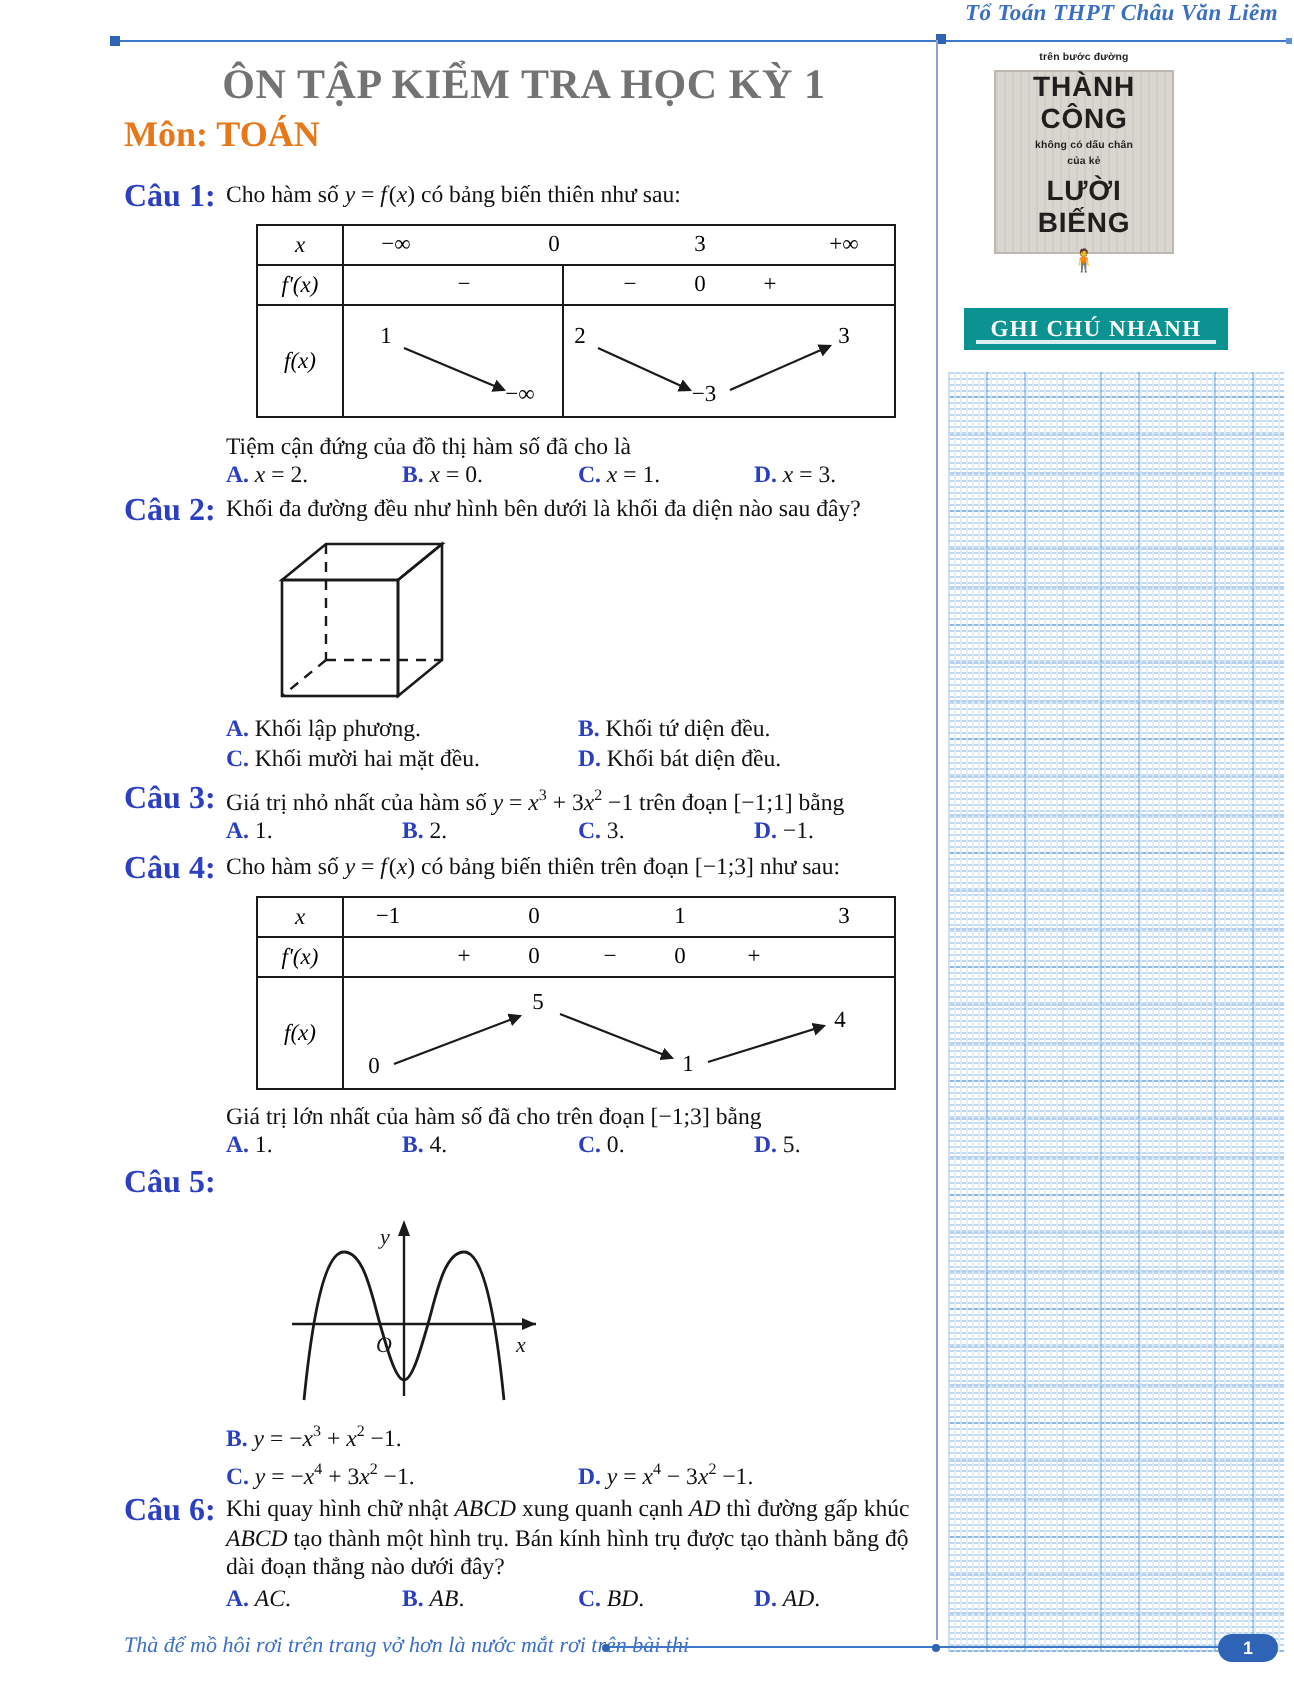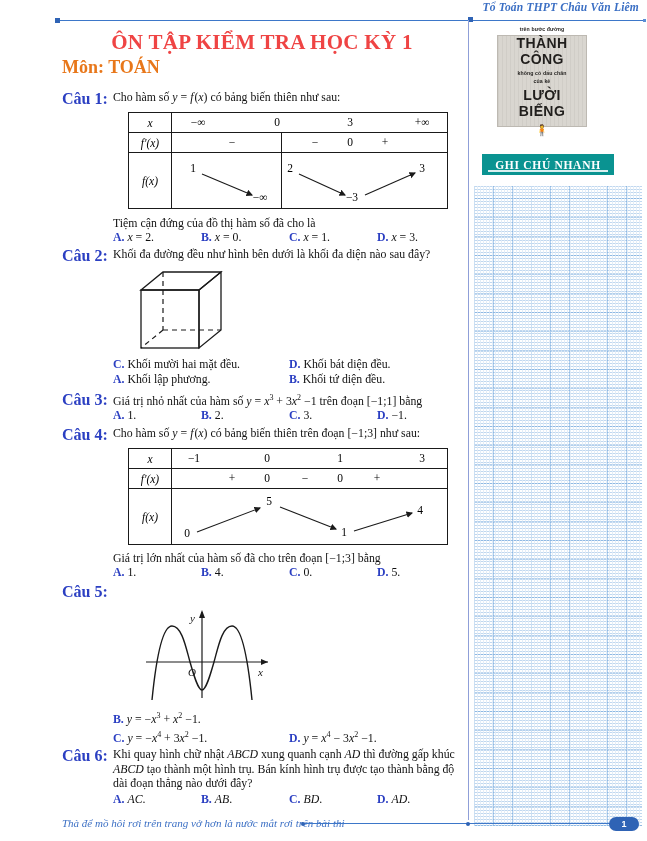--- a/index.html
+++ b/index.html
@@ -69,21 +69,21 @@
     font-size:9px; font-weight:bold;
     display:flex; align-items:center; justify-content:center;
   }
 
   
   .title1 {
     position:absolute; left:62px; top:30px; width:400px;
     text-align:center;
     font-family:"Liberation Serif", serif;
     font-weight:bold; font-size:21px;
-    color:#ef4444; letter-spacing:.3px;
+    color:#737373; letter-spacing:.3px;
   }
   .title2 {
     position:absolute; left:62px; top:57px; width:400px;
     text-align:left;
     font-family:"Liberation Serif", serif;
     font-weight:bold; font-size:18px;
     color:#e8771a;
   }
 
   
@@ -300,26 +300,26 @@
 
     <polygon points="66,22 88,4 88,62 66,80" fill="none" stroke="#1a1a1a" stroke-width="1.3"></polygon>
 
     <line x1="30" y1="4" x2="30" y2="62" stroke="#1a1a1a" stroke-width="1.2" stroke-dasharray="5,4"></line>
     <line x1="30" y1="62" x2="88" y2="62" stroke="#1a1a1a" stroke-width="1.2" stroke-dasharray="5,4"></line>
     <line x1="30" y1="62" x2="8" y2="80" stroke="#1a1a1a" stroke-width="1.2" stroke-dasharray="5,4"></line>
   </svg>
 
   <div class="opts two" style="top:357px">
     <div class="optrow">
+      <div class="opt"><b>A.</b> Khối lập phương.</div>
+      <div class="opt"><b>B.</b> Khối tứ diện đều.</div>
+    </div>
+    <div class="optrow">
       <div class="opt"><b>C.</b> Khối mười hai mặt đều.</div>
       <div class="opt"><b>D.</b> Khối bát diện đều.</div>
-    </div>
-    <div class="optrow">
-      <div class="opt"><b>A.</b> Khối lập phương.</div>
-      <div class="opt"><b>B.</b> Khối tứ diện đều.</div>
     </div>
   </div>
 
   <div class="qlabel" style="top:391px">Câu 3:</div>
   <div class="qtext" style="top:391px">
     Giá trị nhỏ nhất của hàm số <i class="m">y</i> = <i class="m">x</i><span class="frac-sup">3</span> + 3<i class="m">x</i><span class="frac-sup">2</span> −1 trên đoạn [−1;1] bằng
   </div>
   <div class="opts four" style="top:408px">
     <div class="optrow">
       <div class="opt"><b>A.</b> 1.</div>

